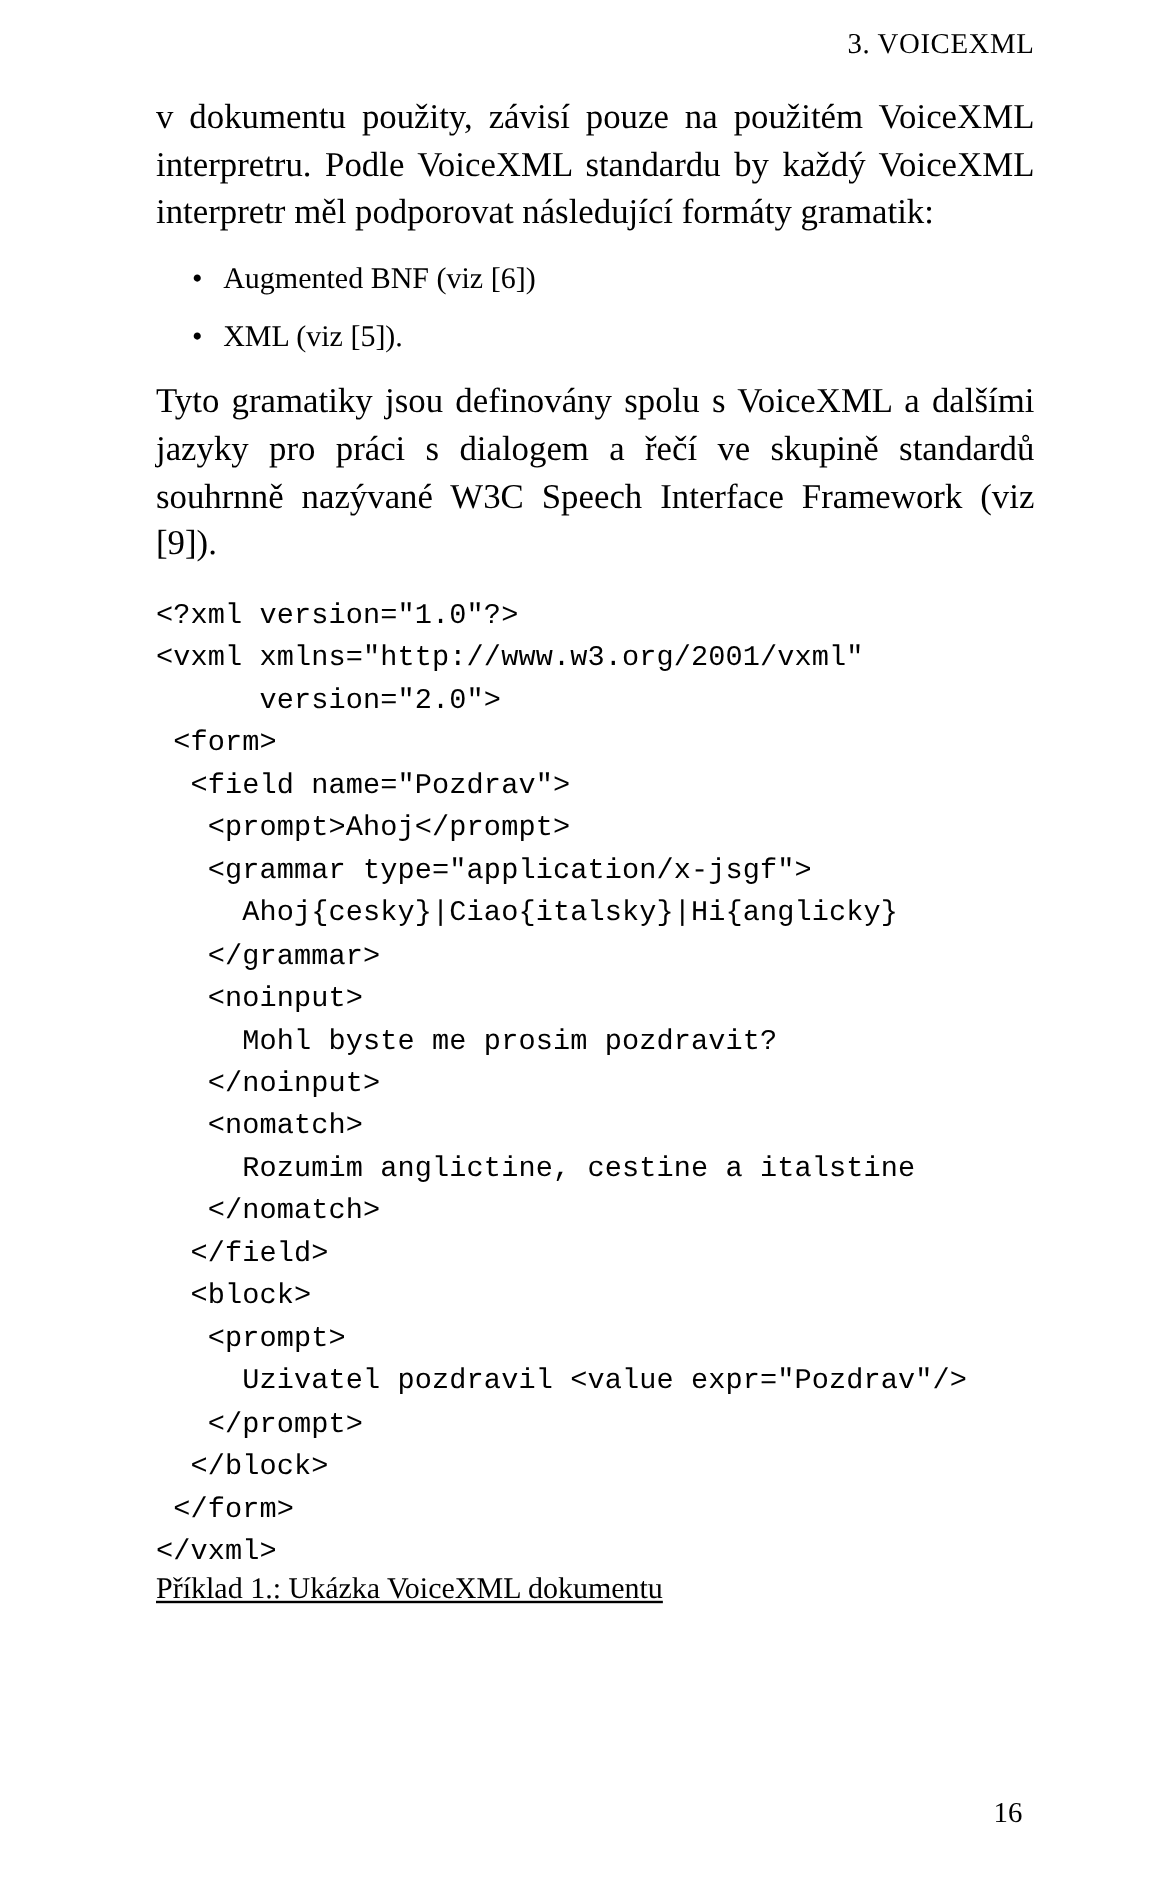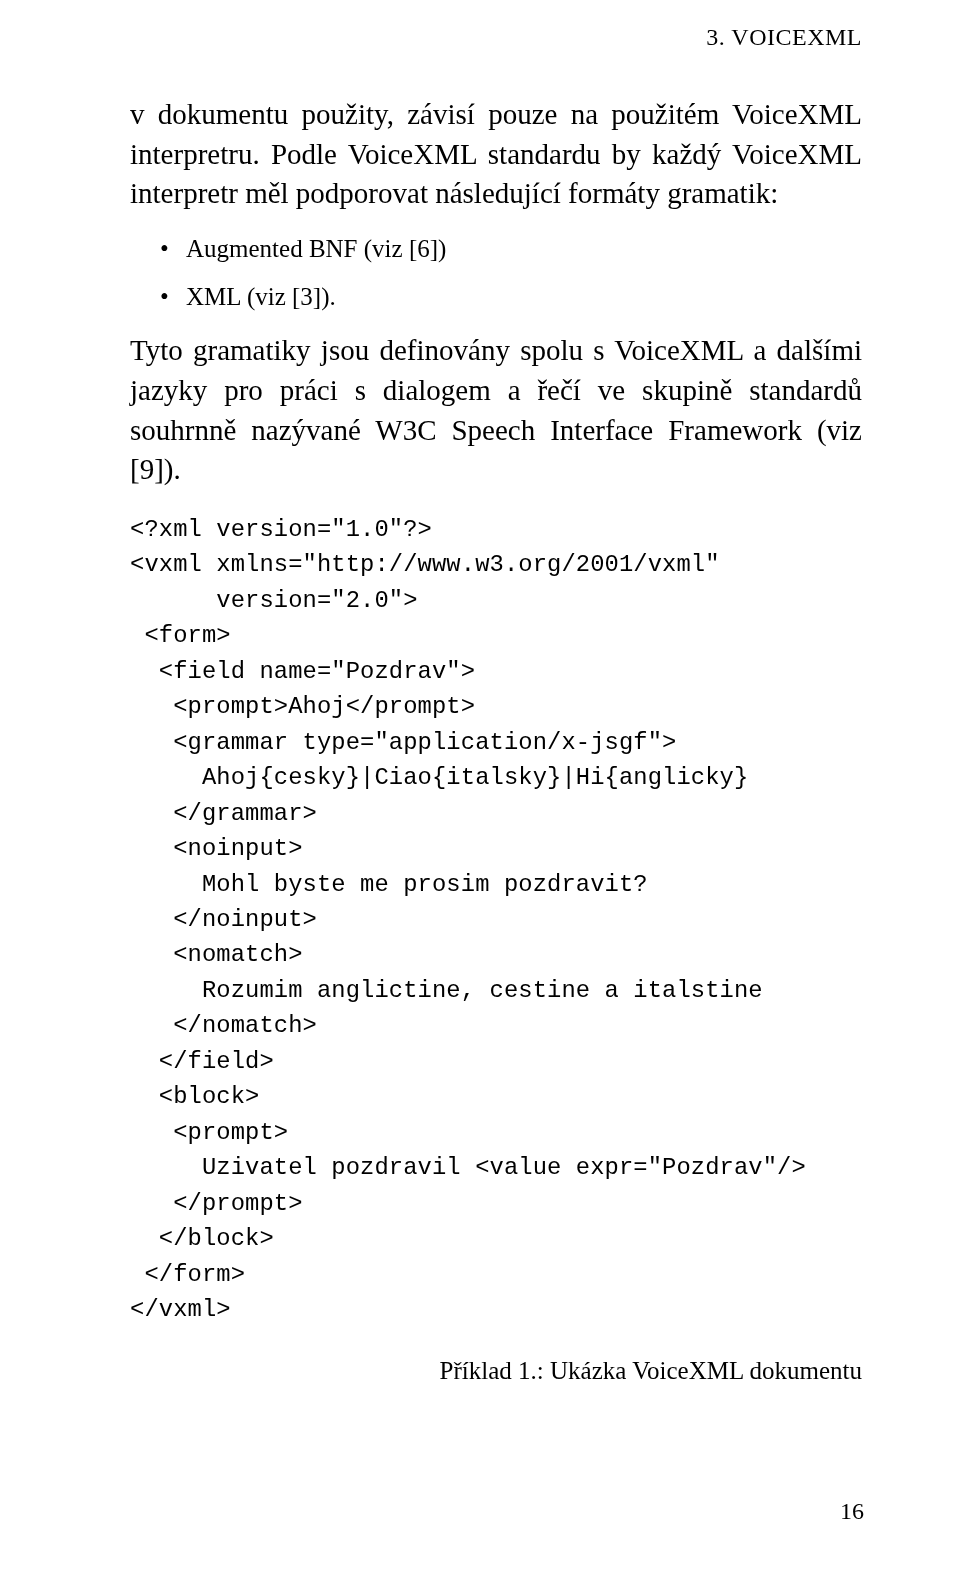--- a/index.html
+++ b/index.html
@@ -13,21 +13,21 @@
     box-sizing: border-box;
     padding: 24px 98px 0 130px;
     font-family: "Palatino Linotype", "Book Antiqua", Palatino, Georgia, serif;
     color: #000;
     position: relative;
   }
   .header-right {
     text-align: right;
     font-size: 24px;
     letter-spacing: 0.5px;
-    margin-bottom: 44px;
+    margin-bottom: 28px;
     font-variant: normal;
   }
   .para {
     font-size: 29px;
     line-height: 1.37;
     text-align: justify;
     margin: 0;
   }
   .bullets {
     margin: 16px 0 16px 30px;
@@ -50,27 +50,27 @@
   }
   .code {
     font-family: "Courier New", Courier, monospace;
     font-size: 23.8px;
     line-height: 1.49;
     white-space: pre;
     margin-top: 22px;
     letter-spacing: 0.1px;
   }
   .caption {
-    text-align: right;
+    text-align: left;
     font-size: 25px;
-    margin-top: 30px;
+    text-decoration: underline;
   }
   .pagenum {
     position: absolute;
-    right: 96px;
+    right: 108px;
     bottom: 60px;
     font-size: 24px;
     margin-left: 22px;
   }
 </style>
 </head>
 <body>
 
 <div class="page">
 
@@ -78,21 +78,21 @@
     <span>3. VOICEXML</span>
   </div>
 
   <p class="para">v dokumentu použity, závisí pouze na použitém VoiceXML interpretru. Podle VoiceXML standardu by každý VoiceXML interpretr měl podporovat následující formáty gramatik:</p>
 
   <ul class="bullets">
     <li>
       <span>Augmented BNF (viz [6])</span>
     </li>
     <li>
-      <span>XML (viz [3]).</span>
+      <span>XML (viz [5]).</span>
     </li>
   </ul>
 
   <p class="para">Tyto gramatiky jsou definovány spolu s VoiceXML a dalšími jazyky pro práci s dialogem a řečí ve skupině standardů souhrnně nazývané W3C Speech Interface Framework (viz [9]).</p>
 
   <div class="code">&lt;?xml version="1.0"?&gt;
 &lt;vxml xmlns="http://www.w3.org/2001/vxml"
       version="2.0"&gt;
  &lt;form&gt;
   &lt;field name="Pozdrav"&gt;

